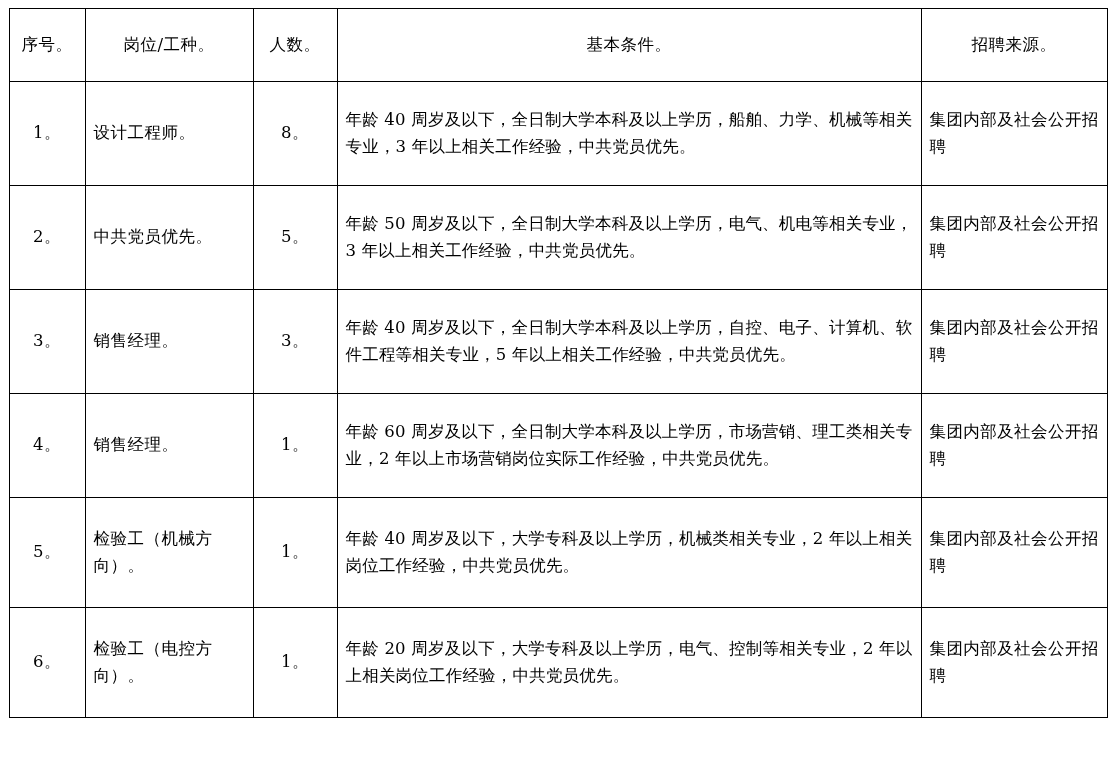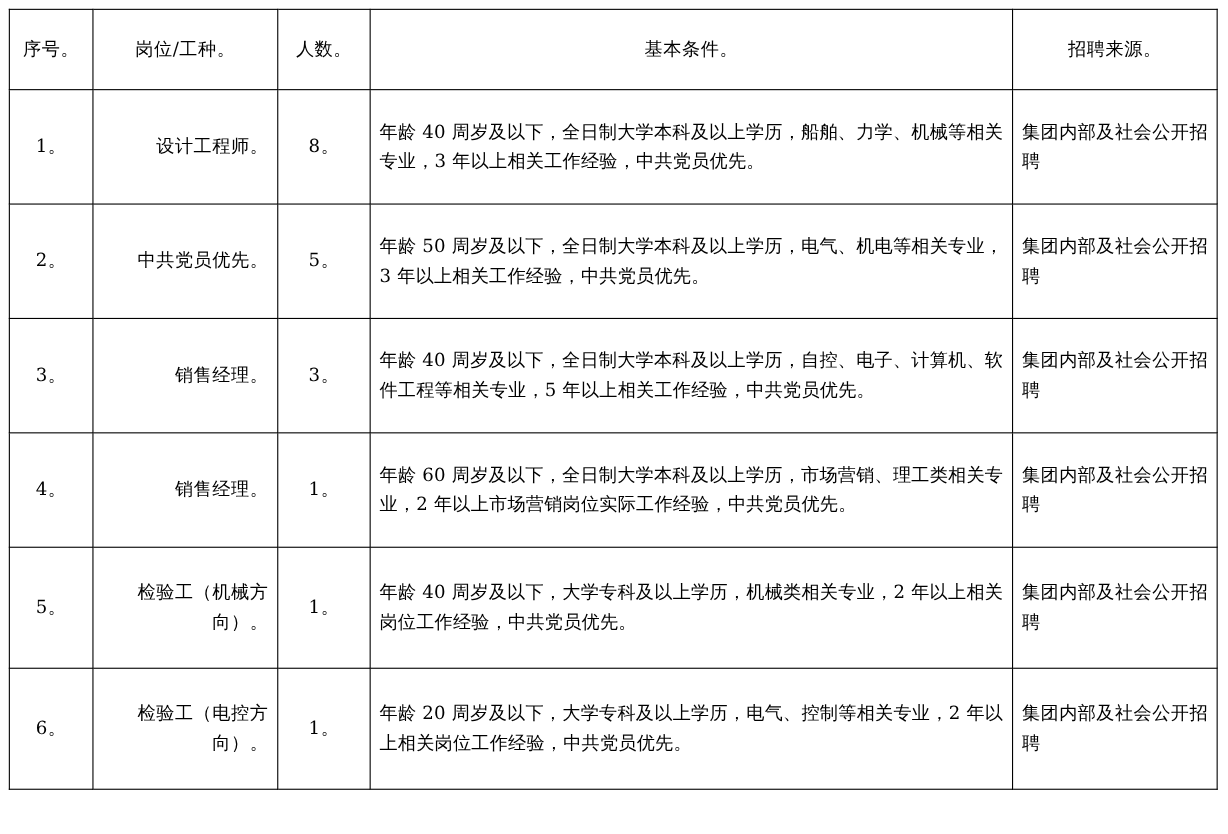--- a/index.html
+++ b/index.html
@@ -8,21 +8,21 @@
     background: #ffffff;
   }
   body {
     width: 1116px;
     height: 758px;
     font-family: "DejaVu Serif", "Liberation Serif", serif;
     color: #000000;
     overflow: hidden;
   }
   .page {
-    width: 920px;
+    width: 1116px;
     height: 758px;
     box-sizing: border-box;
     padding: 8px 8px 4px 8px;
   }
   table.recruit {
     border-collapse: collapse;
     table-layout: fixed;
     width: 1098px;
     margin: 0 auto;
   }
@@ -43,21 +43,21 @@
   thead td {
     text-align: center;
     height: 60px;
     letter-spacing: 0.5px;
   }
   td.cell-no, td.cell-num {
     text-align: center;
     letter-spacing: 0.5px;
   }
   td.cell-post {
-    text-align: right;
+    text-align: left;
     letter-spacing: 0.5px;
   }
   td.cell-cond {
     text-align: justify;
     text-justify: inter-ideograph;
     letter-spacing: 0.2px;
   }
   td.cell-src {
     text-align: justify;
     text-justify: inter-ideograph;

